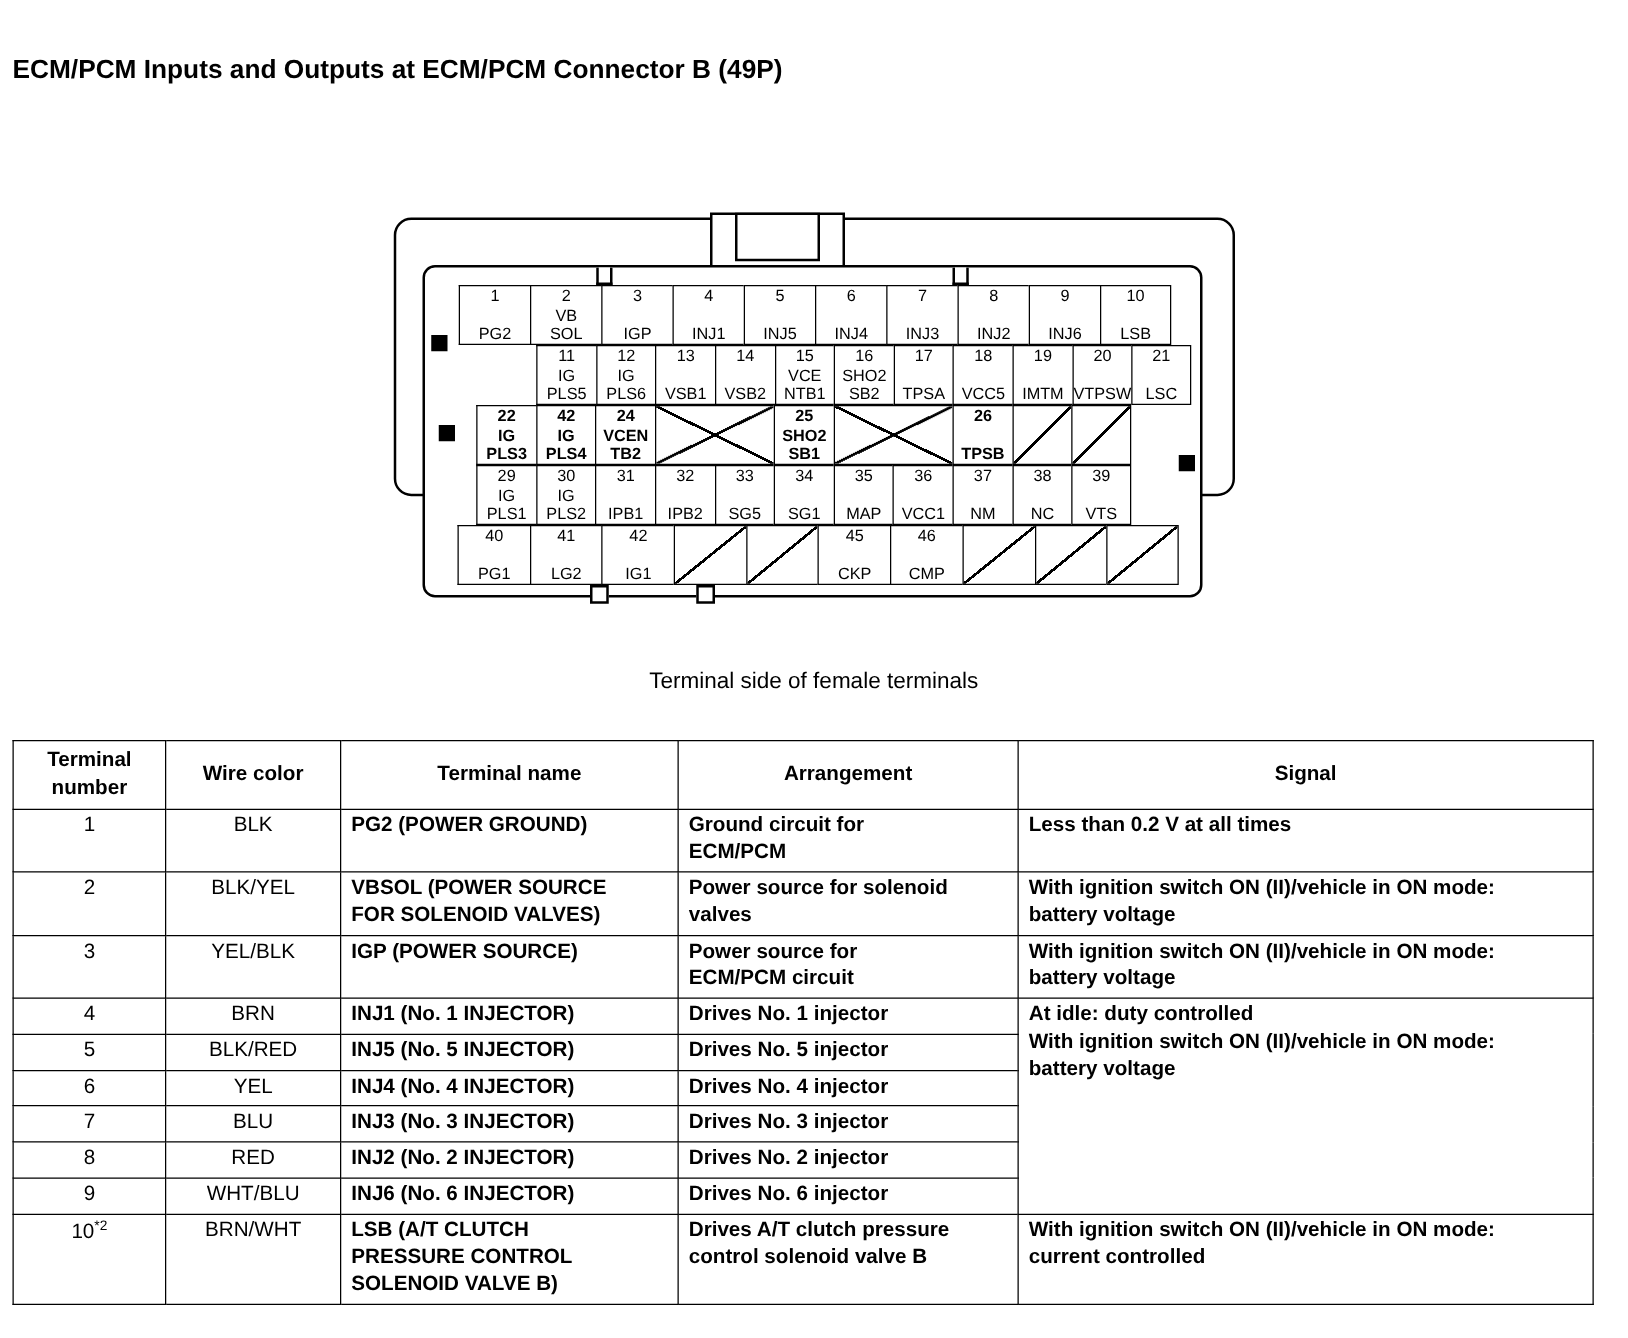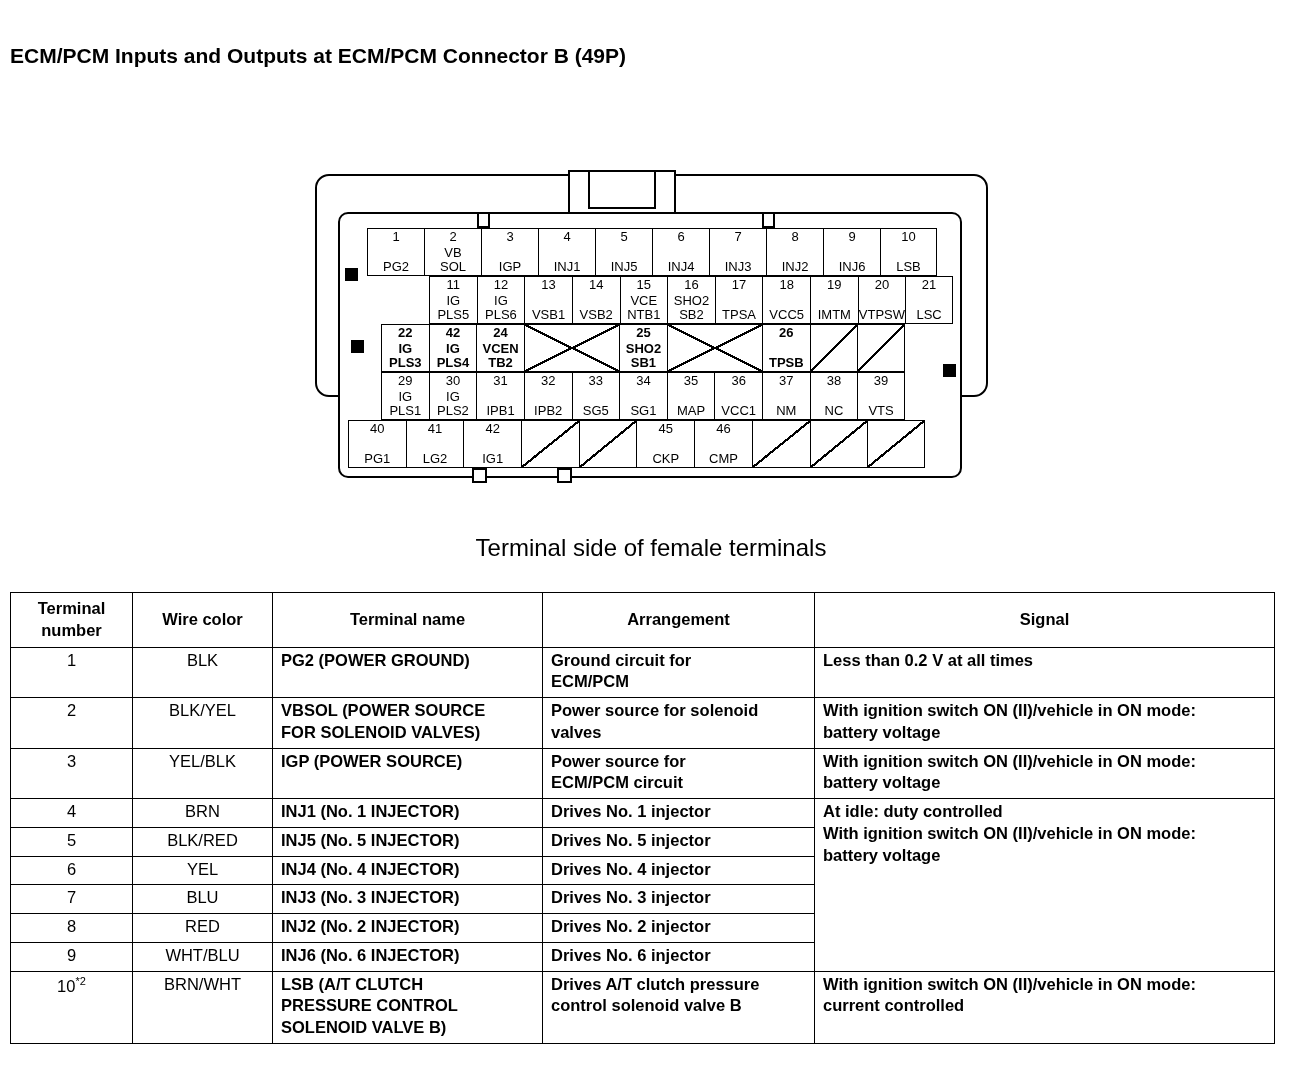--- a/index.html
+++ b/index.html
@@ -40,21 +40,21 @@
     display: flex; flex-direction: column; justify-content: space-between; align-items: center;
     padding: 1px 0; font-size: 13px; line-height: 1.06; text-align: center;
   }
   .pin-cell:last-child { border-right: 1.5px solid #000; }
   .row-1 { left: 357px; top: 64px; }  .row-1 .pin-cell { width: 57px; }
   .row-2 { left: 371px; top: 112px; margin-left: 48px; }
   .row-2 .pin-cell, .row-3 .pin-cell, .row-4 .pin-cell { width: 47.64px; }
   .row-3 { left: 371px; top: 160px; font-weight: bold; }
   .row-3 .pin-cell.w2 { width: 95.28px; }
   .row-4 { left: 371px; top: 208px; align-items: center; }
-  .row-5 { left: 338px; top: 256px; border-radius: 11px; } .row-5 .pin-cell { width: 57.7px; }
+  .row-5 { left: 356px; top: 256px; border-radius: 11px; } .row-5 .pin-cell { width: 57.7px; }
   .pin-num { font-size: 13px; }
   .pin-label { white-space: pre-line; }
   .diag-cell {
     background-image: linear-gradient(to bottom right,
       transparent calc(50% - 1.1px), #000 calc(50% - 1.1px),
       #000 calc(50% + 1.1px), transparent calc(50% + 1.1px));
   }
   .x-cell {
     background-image:
       linear-gradient(to bottom right,
@@ -67,21 +67,21 @@
   .mark { position: absolute; width: 13px; height: 13px; background: #000; }
   .mark-1 { left: 335px; top: 104px; }
   .mark-2 { left: 341px; top: 176px; }
   .mark-3 { left: 933px; top: 200px; }
   .notch { position: absolute; width: 13px; height: 14px; border: 2px solid #000; border-top: none; background: #fff; }
   .notch-1 { left: 467px; top: 50px; }
   .notch-2 { left: 752px; top: 50px; }
   .tab-b { position: absolute; width: 15px; height: 15px; border: 2.5px solid #000; background: #fff; }
   .tab-b1 { left: 462px; top: 304px; }
   .tab-b2 { left: 547px; top: 304px; }
-  .caption { position: absolute; left: 0; right: 0; top: 370px; text-align: center; font-size: 24px; }
+  .caption { position: absolute; left: 0; right: 0; top: 370px; text-align: center; font-size: 18px; }
 
   
   table.term {
     border-collapse: collapse; table-layout: fixed;
     width: 1264px; margin-top: 23px;
   }
   table.term th, table.term td {
     border: 1.6px solid #000; vertical-align: top;
     padding: 2px 8px 4px; font-size: 16.5px; line-height: 1.32;
   }

